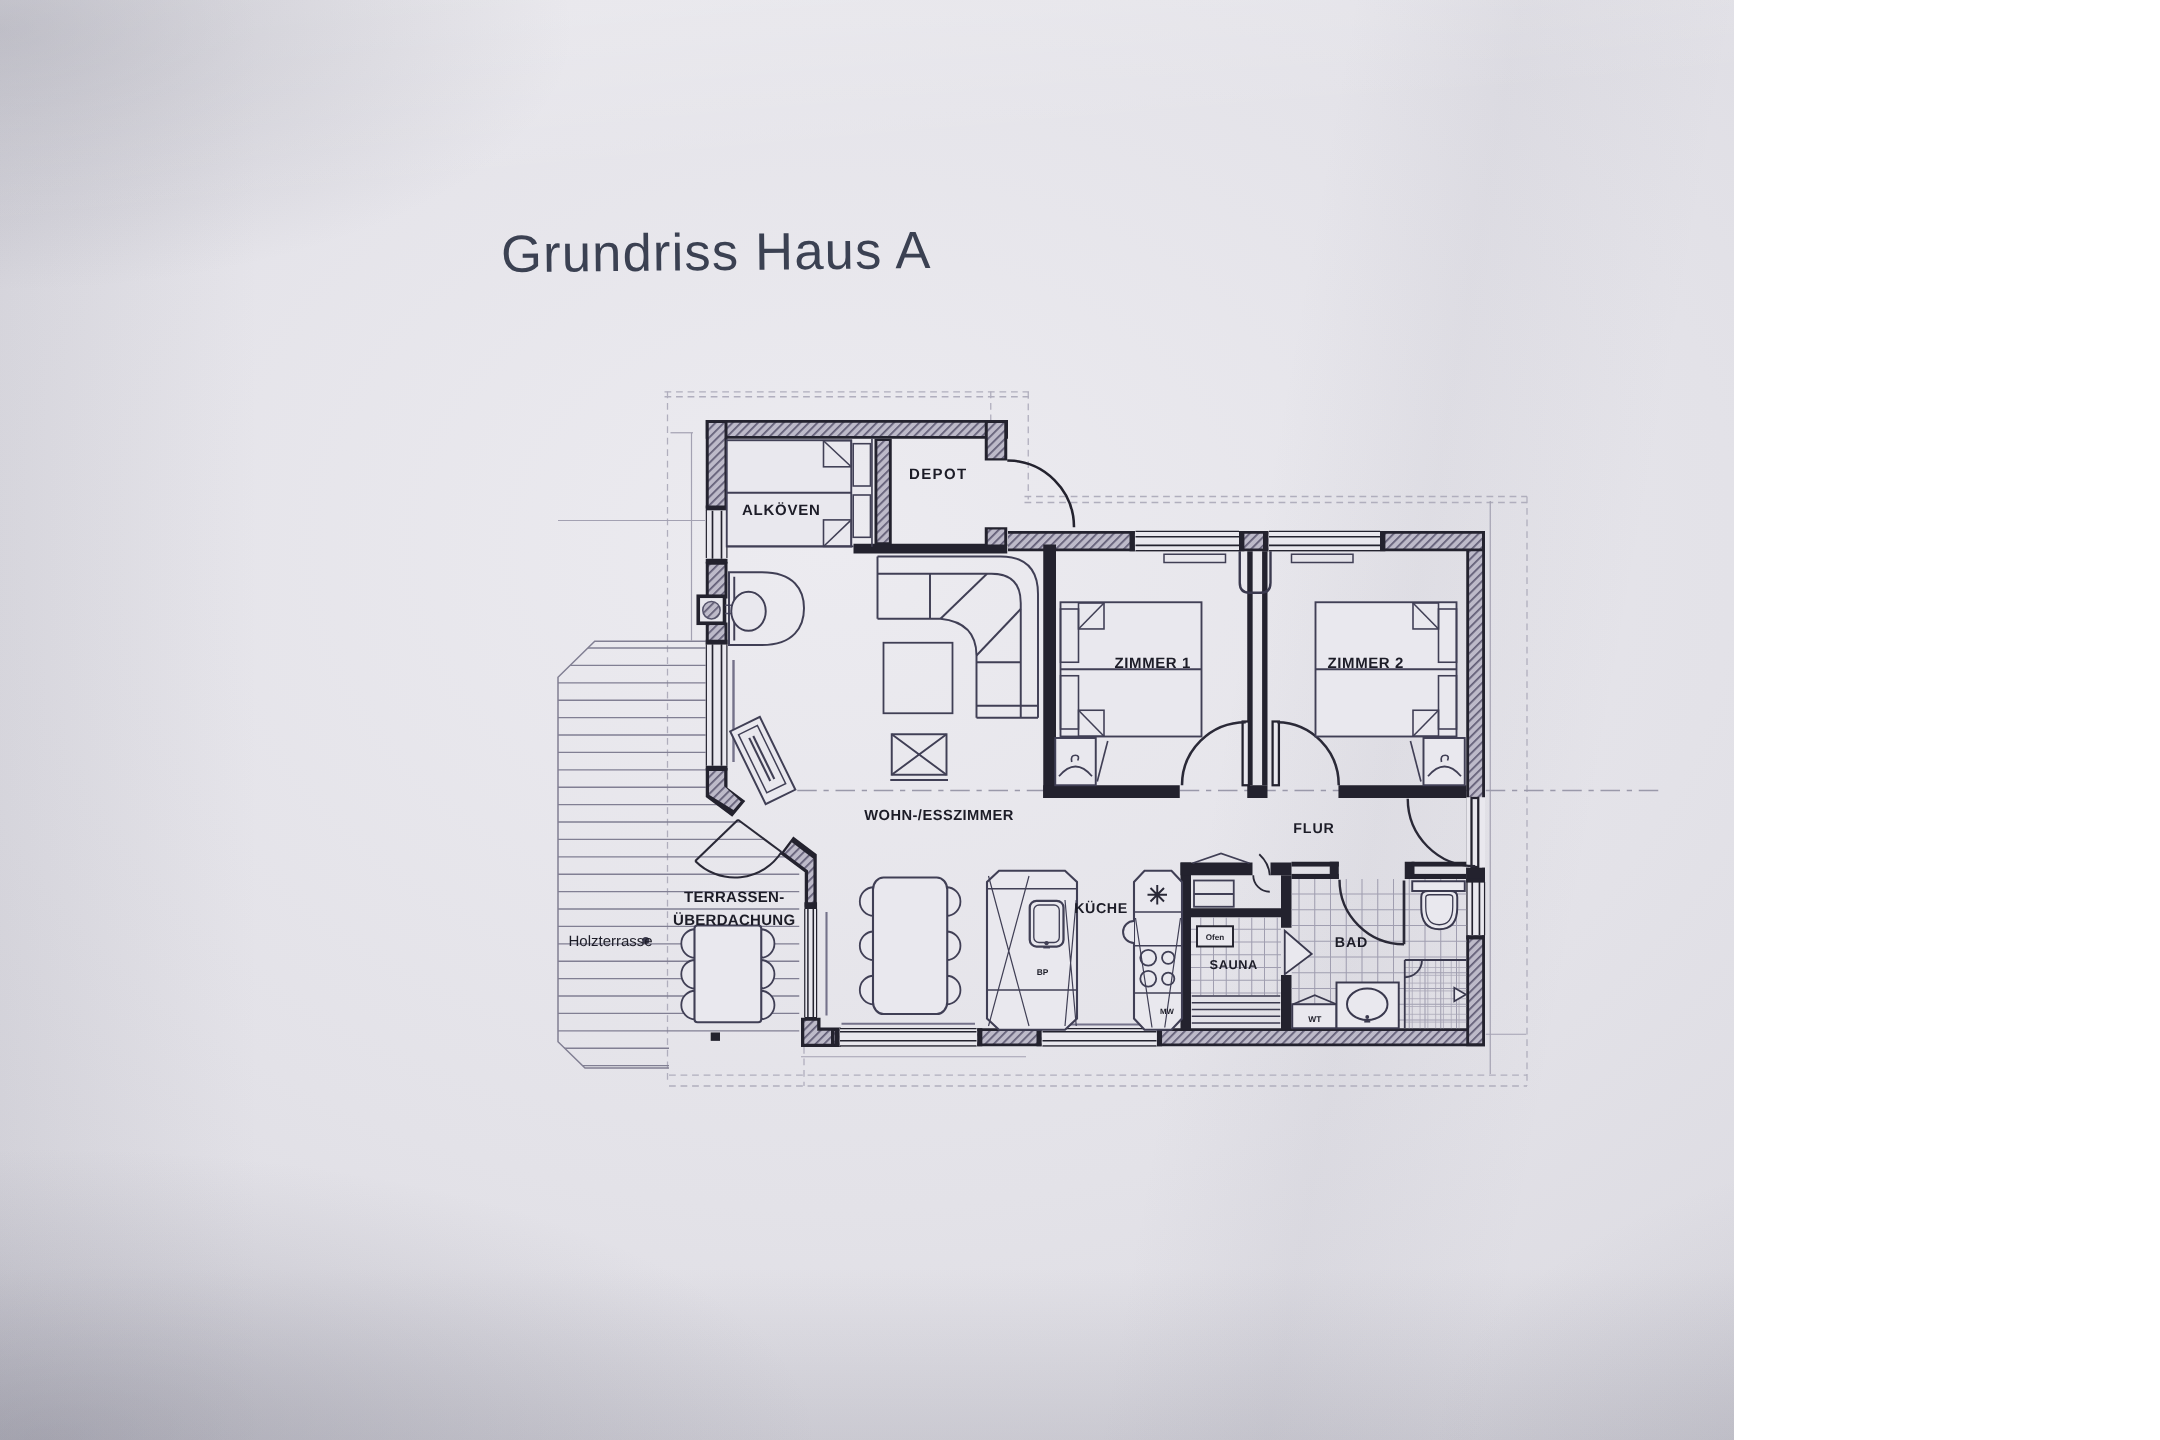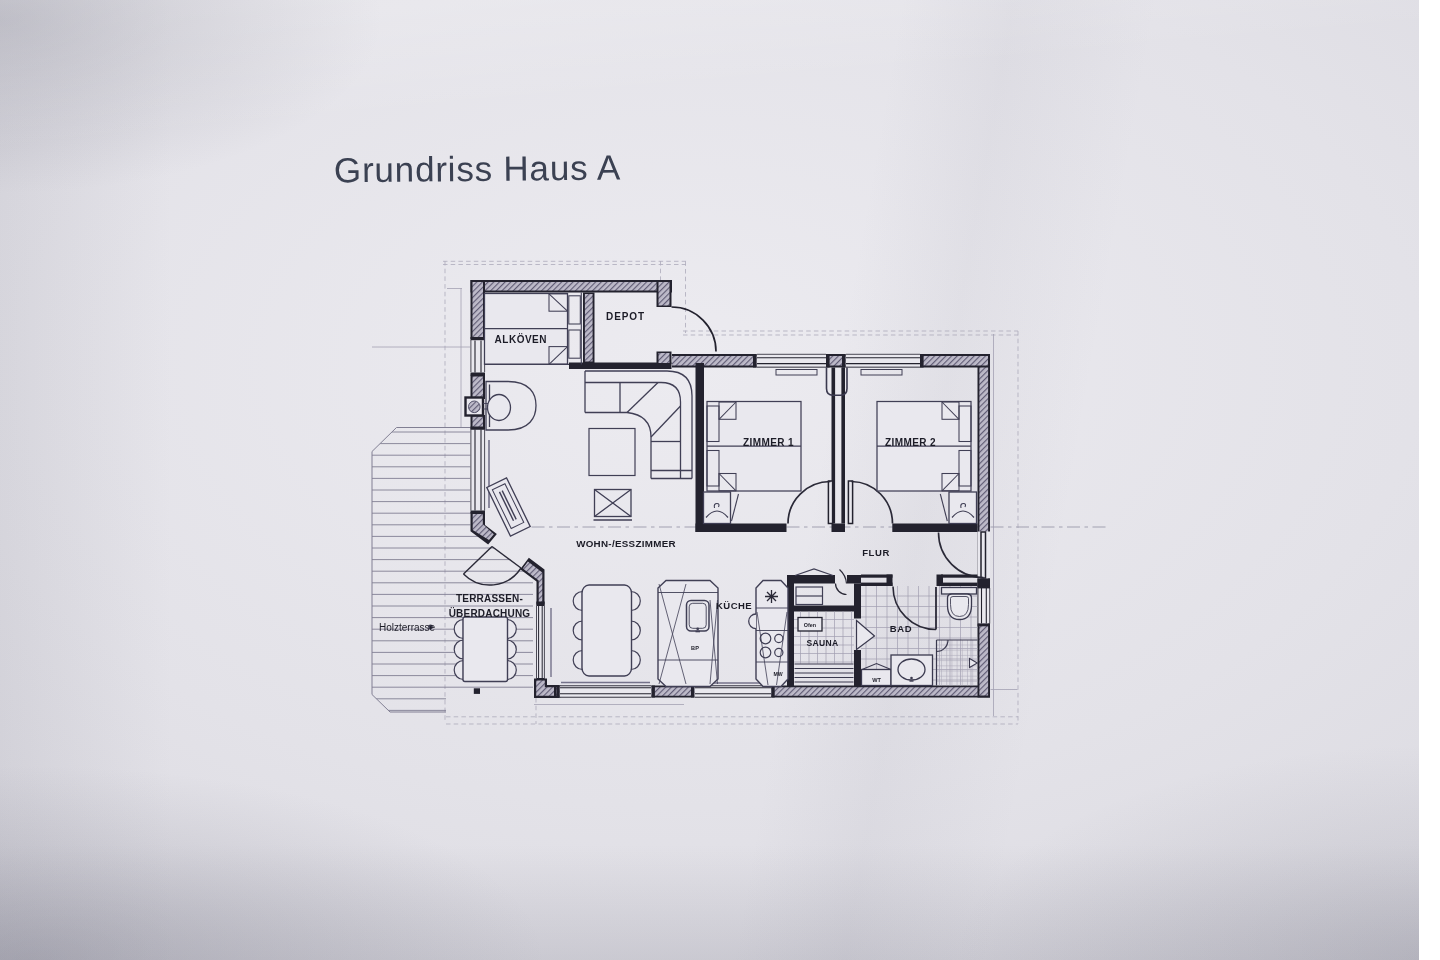--- a/index.html
+++ b/index.html
@@ -1,16 +1,16 @@
 <!DOCTYPE html>
 <html><head>
 <meta charset="utf-8">
 <style>
   html,body{margin:0;padding:0;}
-  #page{position:relative;width:1419px;height:960px;overflow:hidden;
+  #page{position:relative;width:1156px;height:960px;overflow:hidden;
     background:radial-gradient(130% 115% at 48% 38%, #ecebf0 0%, #e3e2e8 40%, #d9d8df 72%, #c9c8d1 100%);
     font-family:"Liberation Sans", sans-serif;}
   .shade{position:absolute;left:0;top:0;width:1440px;height:960px;pointer-events:none;}
   #title{position:absolute;left:334px;top:149px;font-size:35px;color:#3b4152;
     letter-spacing:0.8px;transform:rotate(-0.55deg);font-family:"Liberation Sans", sans-serif;}
   svg{position:absolute;left:0;top:0;filter:blur(0.45px);}
   text{font-family:"Liberation Sans", sans-serif;fill:#1c1c27;}
 </style>
 </head>
 <body>

